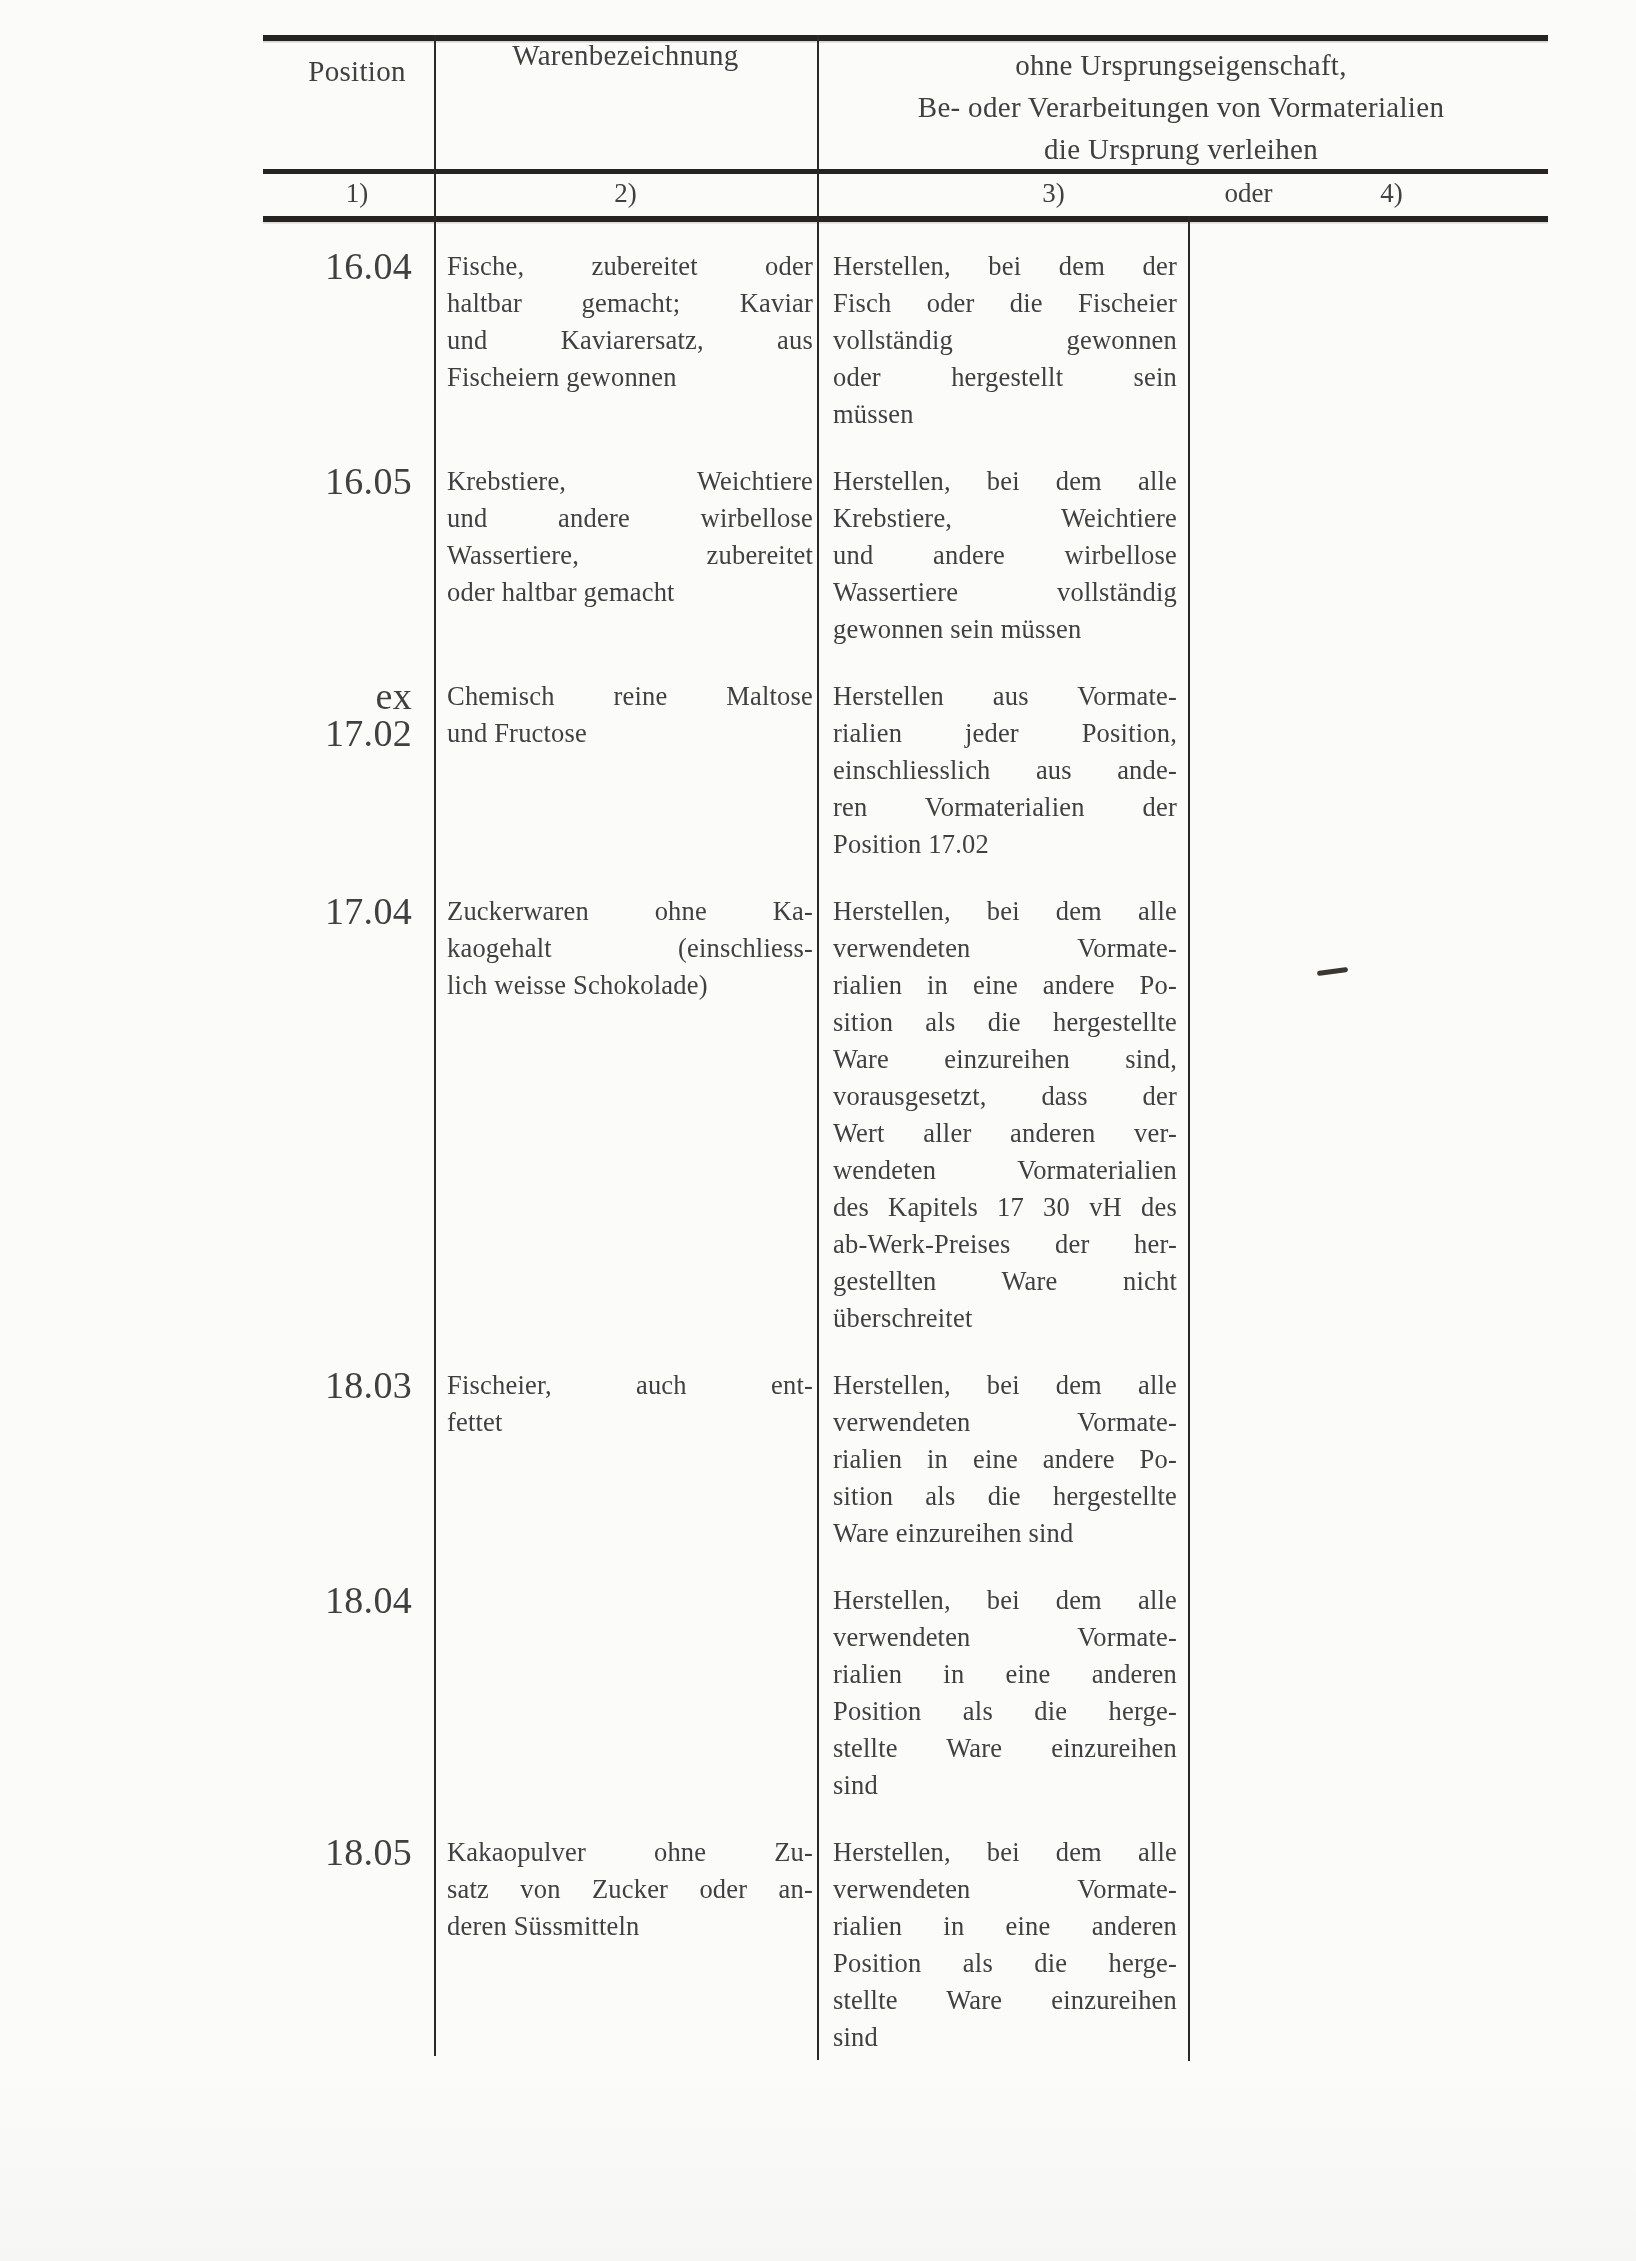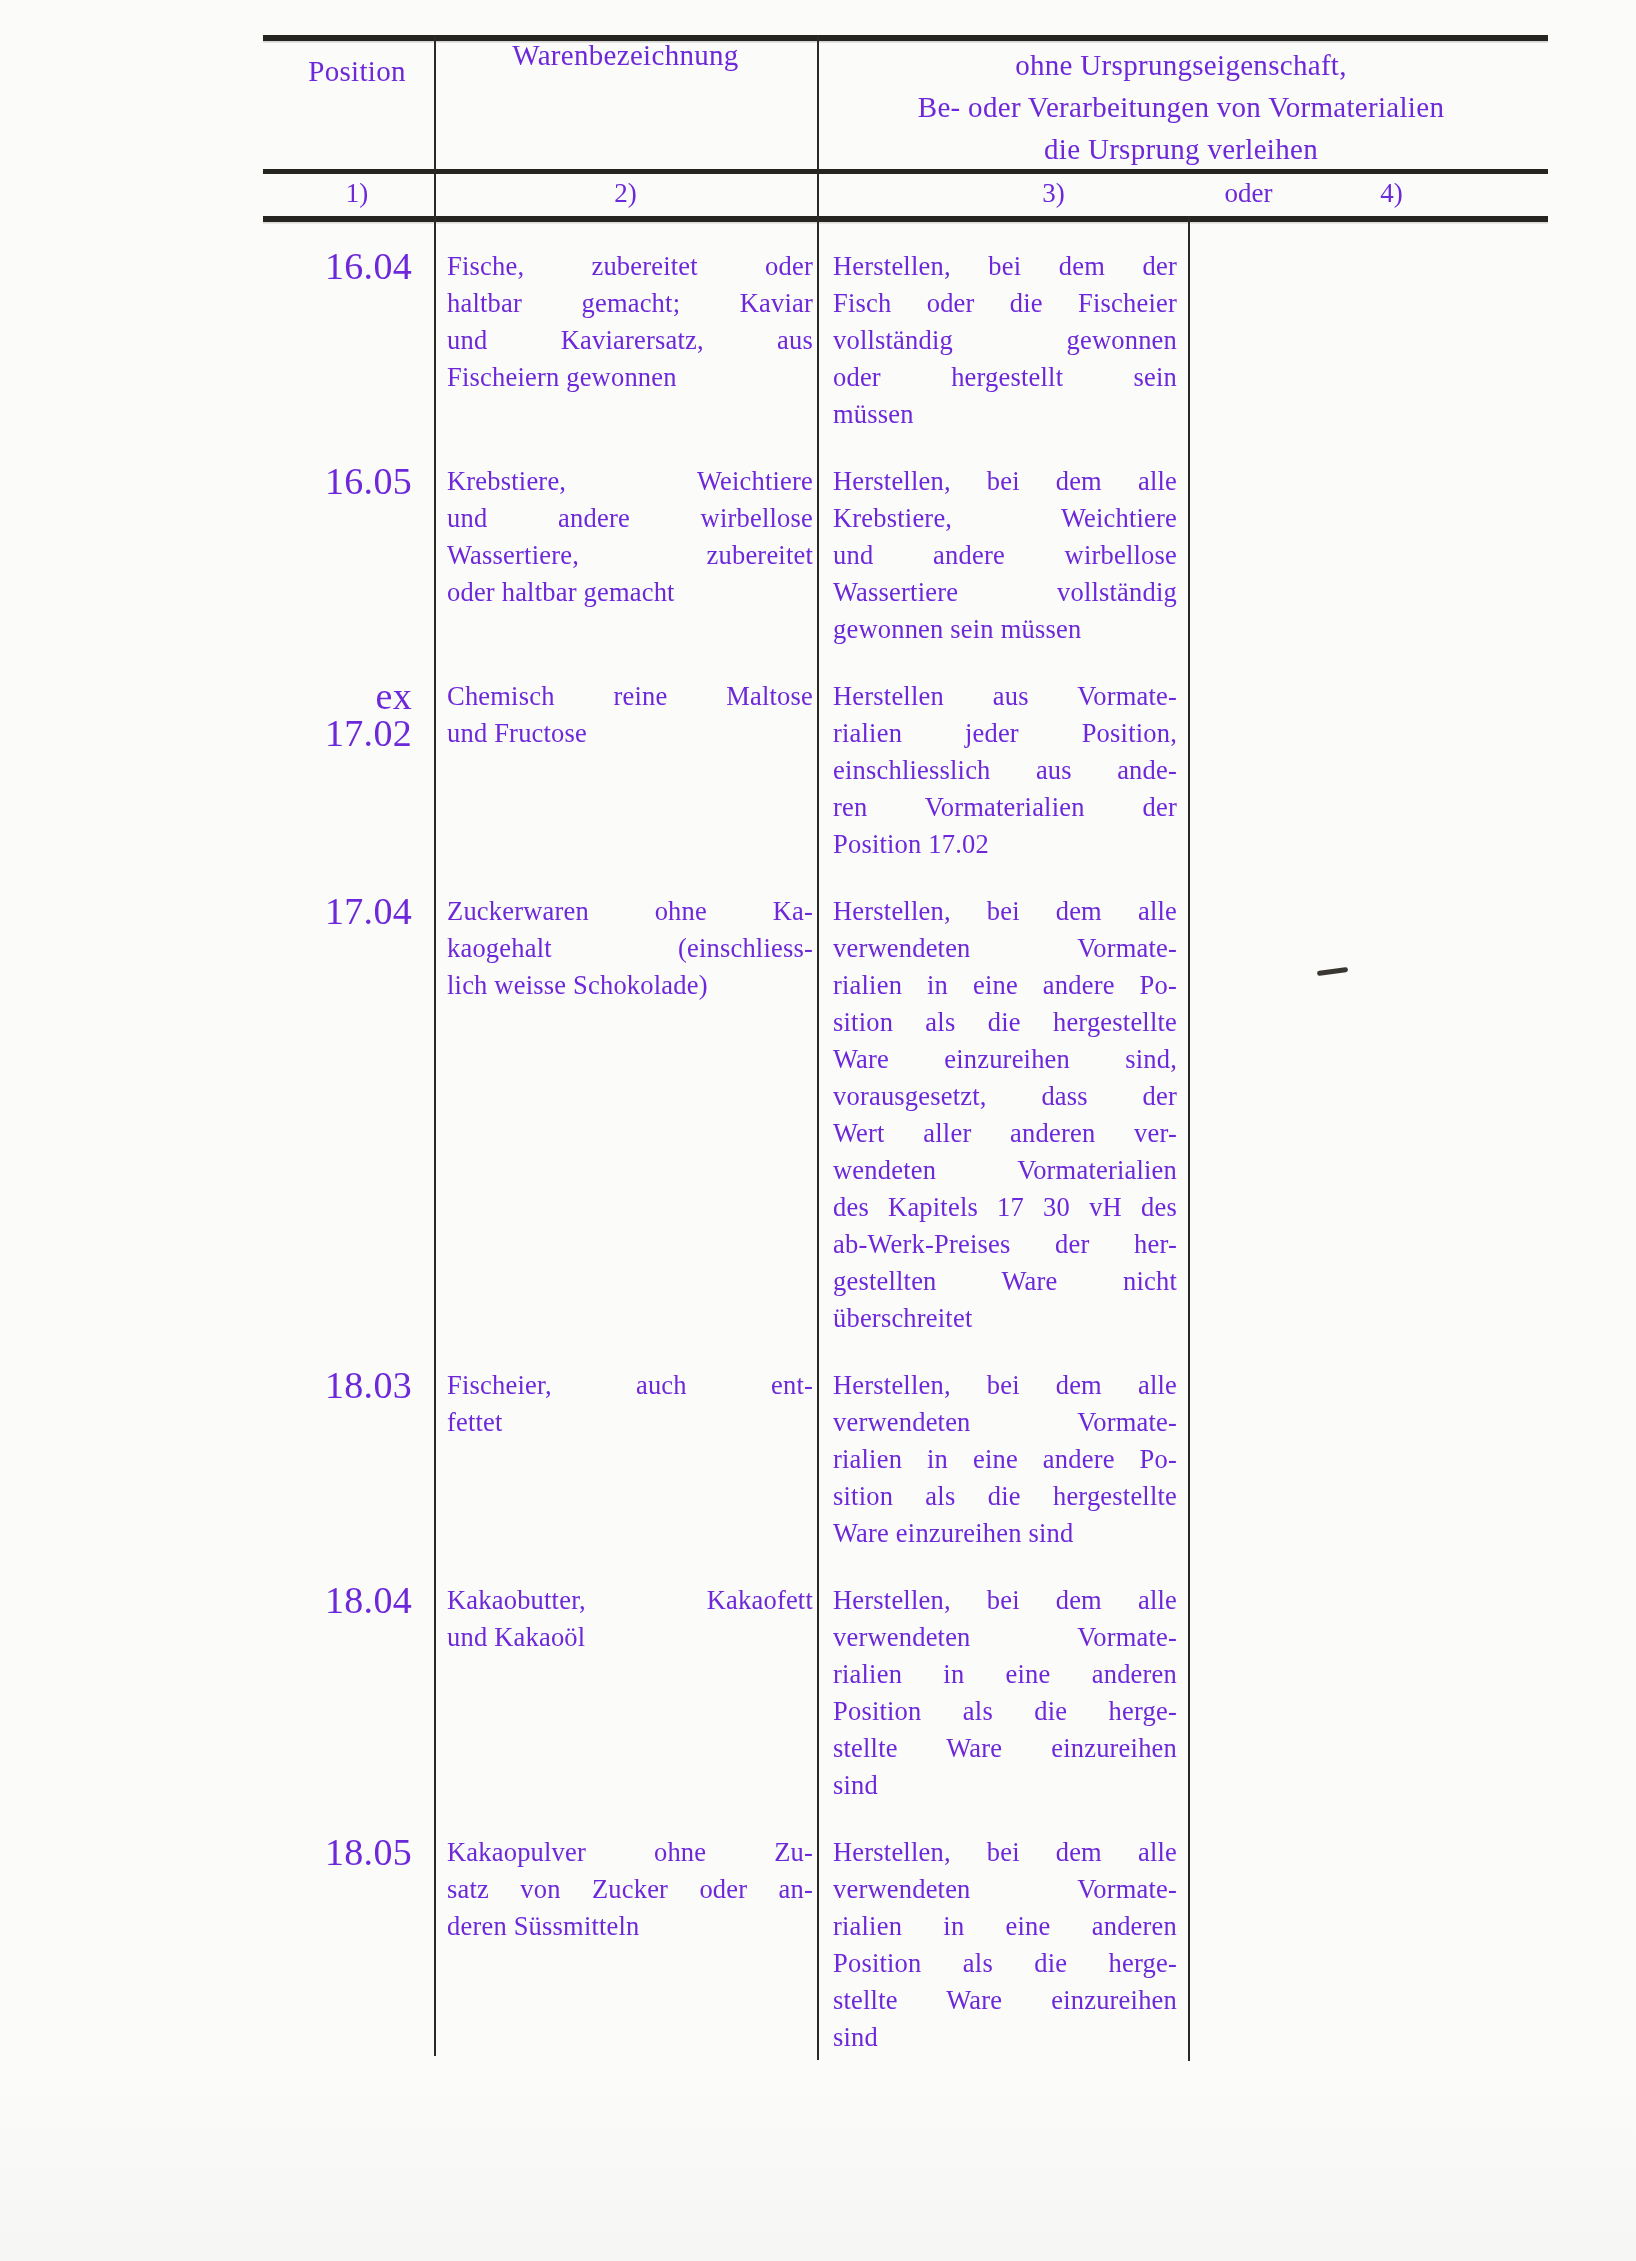--- a/index.html
+++ b/index.html
@@ -4,21 +4,21 @@
 <style>
   html, body { margin: 0; padding: 0; }
   body { background: #e9e9e7; }
 
   .page {
     position: relative;
     width: 1637px;
     height: 2261px;
     background: #fbfbf9;
     font-family: "Liberation Serif", "DejaVu Serif", serif;
-    color: #6d28d9;
+    color: #404040;
     overflow: hidden;
   }
   
   .page::after {
     content: "";
     position: absolute;
     left: 0; bottom: 0;
     width: 100%; height: 202px;
     background: linear-gradient(to bottom, rgba(120,120,115,0) 0%, rgba(120,120,115,0.04) 100%);
     pointer-events: none;
@@ -222,24 +222,20 @@
           <div class="c3">
             <div class="ln jl">Herstellen, bei dem alle</div>
             <div class="ln jl">verwendeten Vormate-</div>
             <div class="ln jl">rialien in eine andere Po-</div>
             <div class="ln jl">sition als die hergestellte</div>
             <div class="ln">Ware einzureihen sind</div>
           </div>
         </div>
         <div class="row">
           <div class="pos">18.04</div>
-          <div class="c2">
-            <div class="ln jl">Kakaobutter, Kakaofett</div>
-            <div class="ln">und Kakaoöl</div>
-          </div>
           <div class="c3">
             <div class="ln jl">Herstellen, bei dem alle</div>
             <div class="ln jl">verwendeten Vormate-</div>
             <div class="ln jl">rialien in eine anderen</div>
             <div class="ln jl">Position als die herge-</div>
             <div class="ln jl">stellte Ware einzureihen</div>
             <div class="ln">sind</div>
           </div>
         </div>
         <div class="row">

